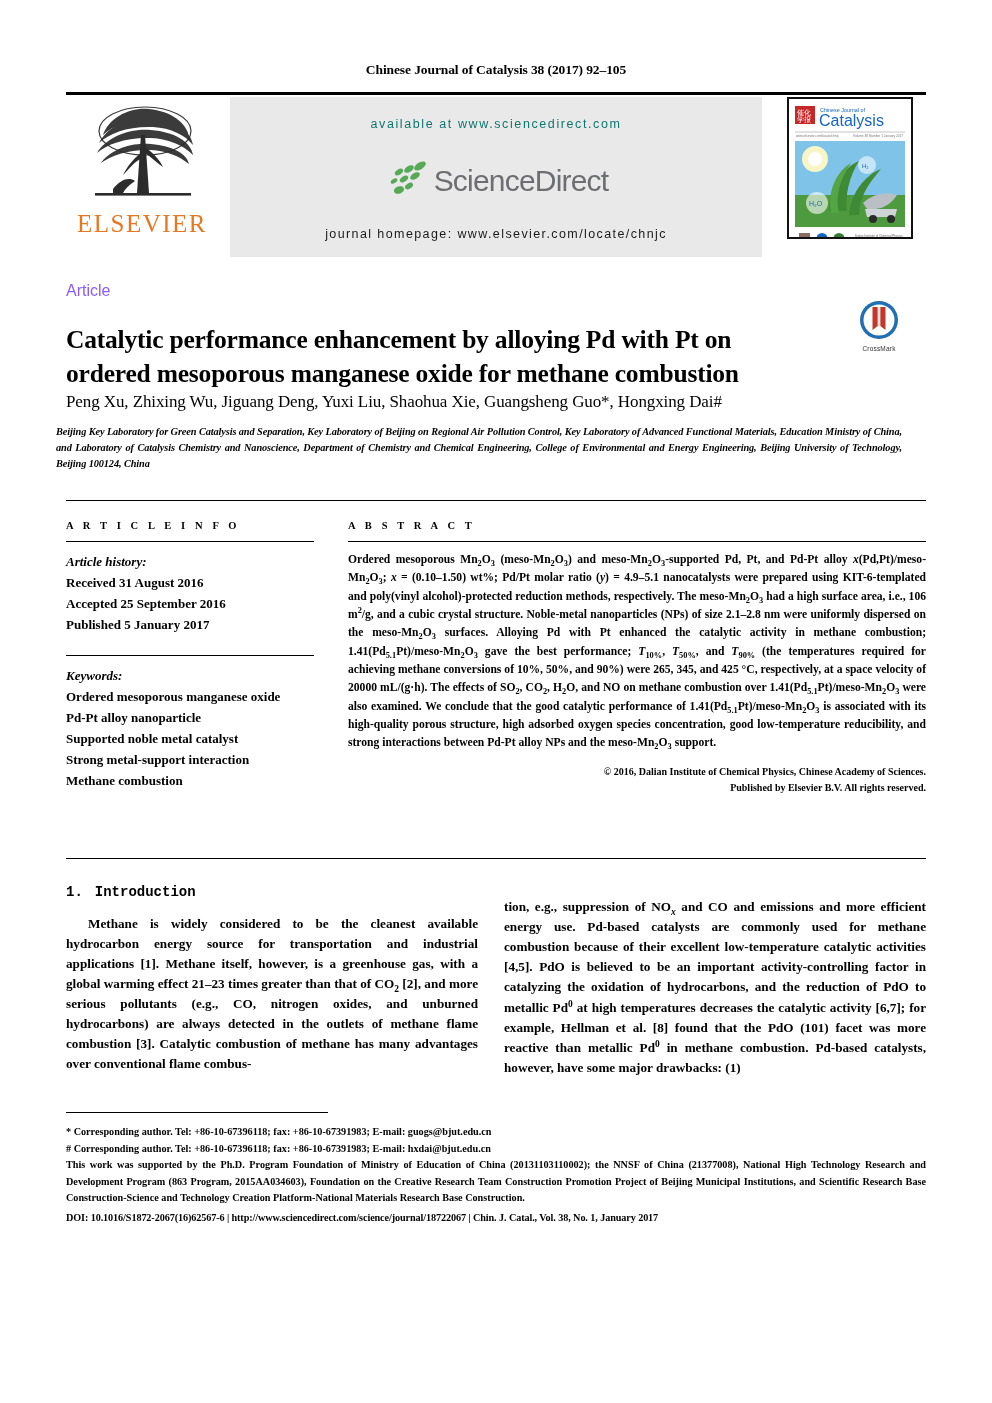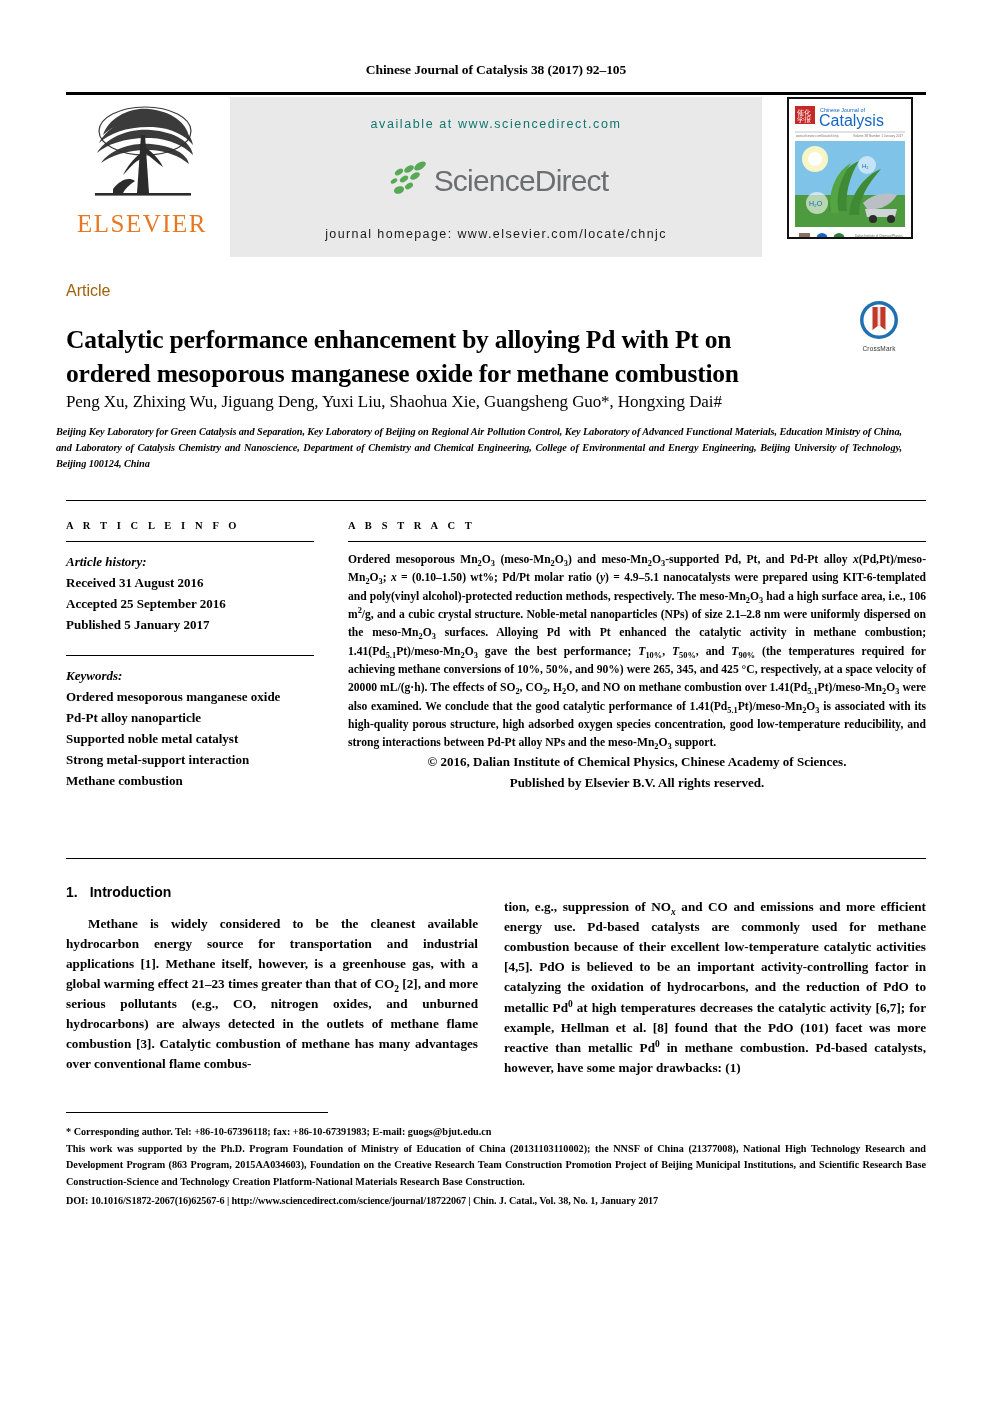--- a/index.html
+++ b/index.html
@@ -122,21 +122,21 @@
     box-sizing: border-box;
   }
 
   
   .article-label {
     position: absolute;
     top: 282px;
     left: 66px;
     font-family: "Liberation Sans", sans-serif;
     font-size: 16px;
-    color: #a16207;
+    color: #8b5cf6;
   }
   .title {
     position: absolute;
     top: 306px;
     left: 66px;
     width: 790px;
     font-family: "Liberation Serif", serif;
     font-weight: bold;
     font-size: 25.5px;
     line-height: 1.32;
@@ -241,41 +241,42 @@
   .abstract-body {
     font-family: "Liberation Serif", serif;
     font-weight: bold;
     font-size: 11.6px;
     line-height: 1.58;
     text-align: justify;
   }
   .copyline {
     font-family: "Liberation Serif", serif;
     font-weight: bold;
-    font-size: 13px;
+    font-size: 10px;
     line-height: 1.58;
-    text-align: center;
+    text-align: right;
+    margin-top: 12px;
   }
   .copyline div { display: block; }
 
   
   .body-left {
     position: absolute;
     top: 884px;
     left: 66px;
     width: 412px;
   }
   .body-right {
     position: absolute;
     top: 884px;
     left: 504px;
     width: 422px;
   }
   .sec-title {
-    font-family: Liberation Sans, sans-serif;
+    font-family: Liberation Mono, monospace;
     font-weight: bold;
     font-size: 14px;
     margin-bottom: 14px;
   }
   .sec-title .num { margin-right: 12px; }
   .para {
     font-family: "Liberation Serif", serif;
     font-weight: bold;
     font-size: 13.2px;
     line-height: 1.52;
@@ -473,17 +474,18 @@
 
   <div class="body-right">
     <p class="para">
       tion, e.g., suppression of NO<sub><i>x</i></sub> and CO and emissions and more efficient energy use. Pd-based catalysts are commonly used for methane combustion because of their excellent low-temperature catalytic activities [4,5]. PdO is believed to be an important activity-controlling factor in catalyzing the oxidation of hydrocarbons, and the reduction of PdO to metallic Pd<sup>0</sup> at high temperatures decreases the catalytic activity [6,7]; for example, Hellman et al. [8] found that the PdO (101) facet was more reactive than metallic Pd<sup>0</sup> in methane combustion. Pd-based catalysts, however, have some major drawbacks: (1)
     </p>
   </div>
 
   <div class="foot-rule"></div>
   <div class="footnotes">
     <div class="fn-single">* Corresponding author. Tel: +86-10-67396118; fax: +86-10-67391983; E-mail: guogs@bjut.edu.cn</div>
+    <div class="fn-single"># Corresponding author. Tel: +86-10-67396118; fax: +86-10-67391983; E-mail: hxdai@bjut.edu.cn</div>
     <div class="fn">This work was supported by the Ph.D. Program Foundation of Ministry of Education of China (20131103110002); the NNSF of China (21377008), National High Technology Research and Development Program (863 Program, 2015AA034603), Foundation on the Creative Research Team Construction Promotion Project of Beijing Municipal Institutions, and Scientific Research Base Construction-Science and Technology Creation Platform-National Materials Research Base Construction.</div>
     <div class="doi-line">DOI: 10.1016/S1872-2067(16)62567-6 | http://www.sciencedirect.com/science/journal/18722067 | Chin. J. Catal., Vol. 38, No. 1, January 2017</div>
   </div>
 
 </div>
 
 </body></html>

